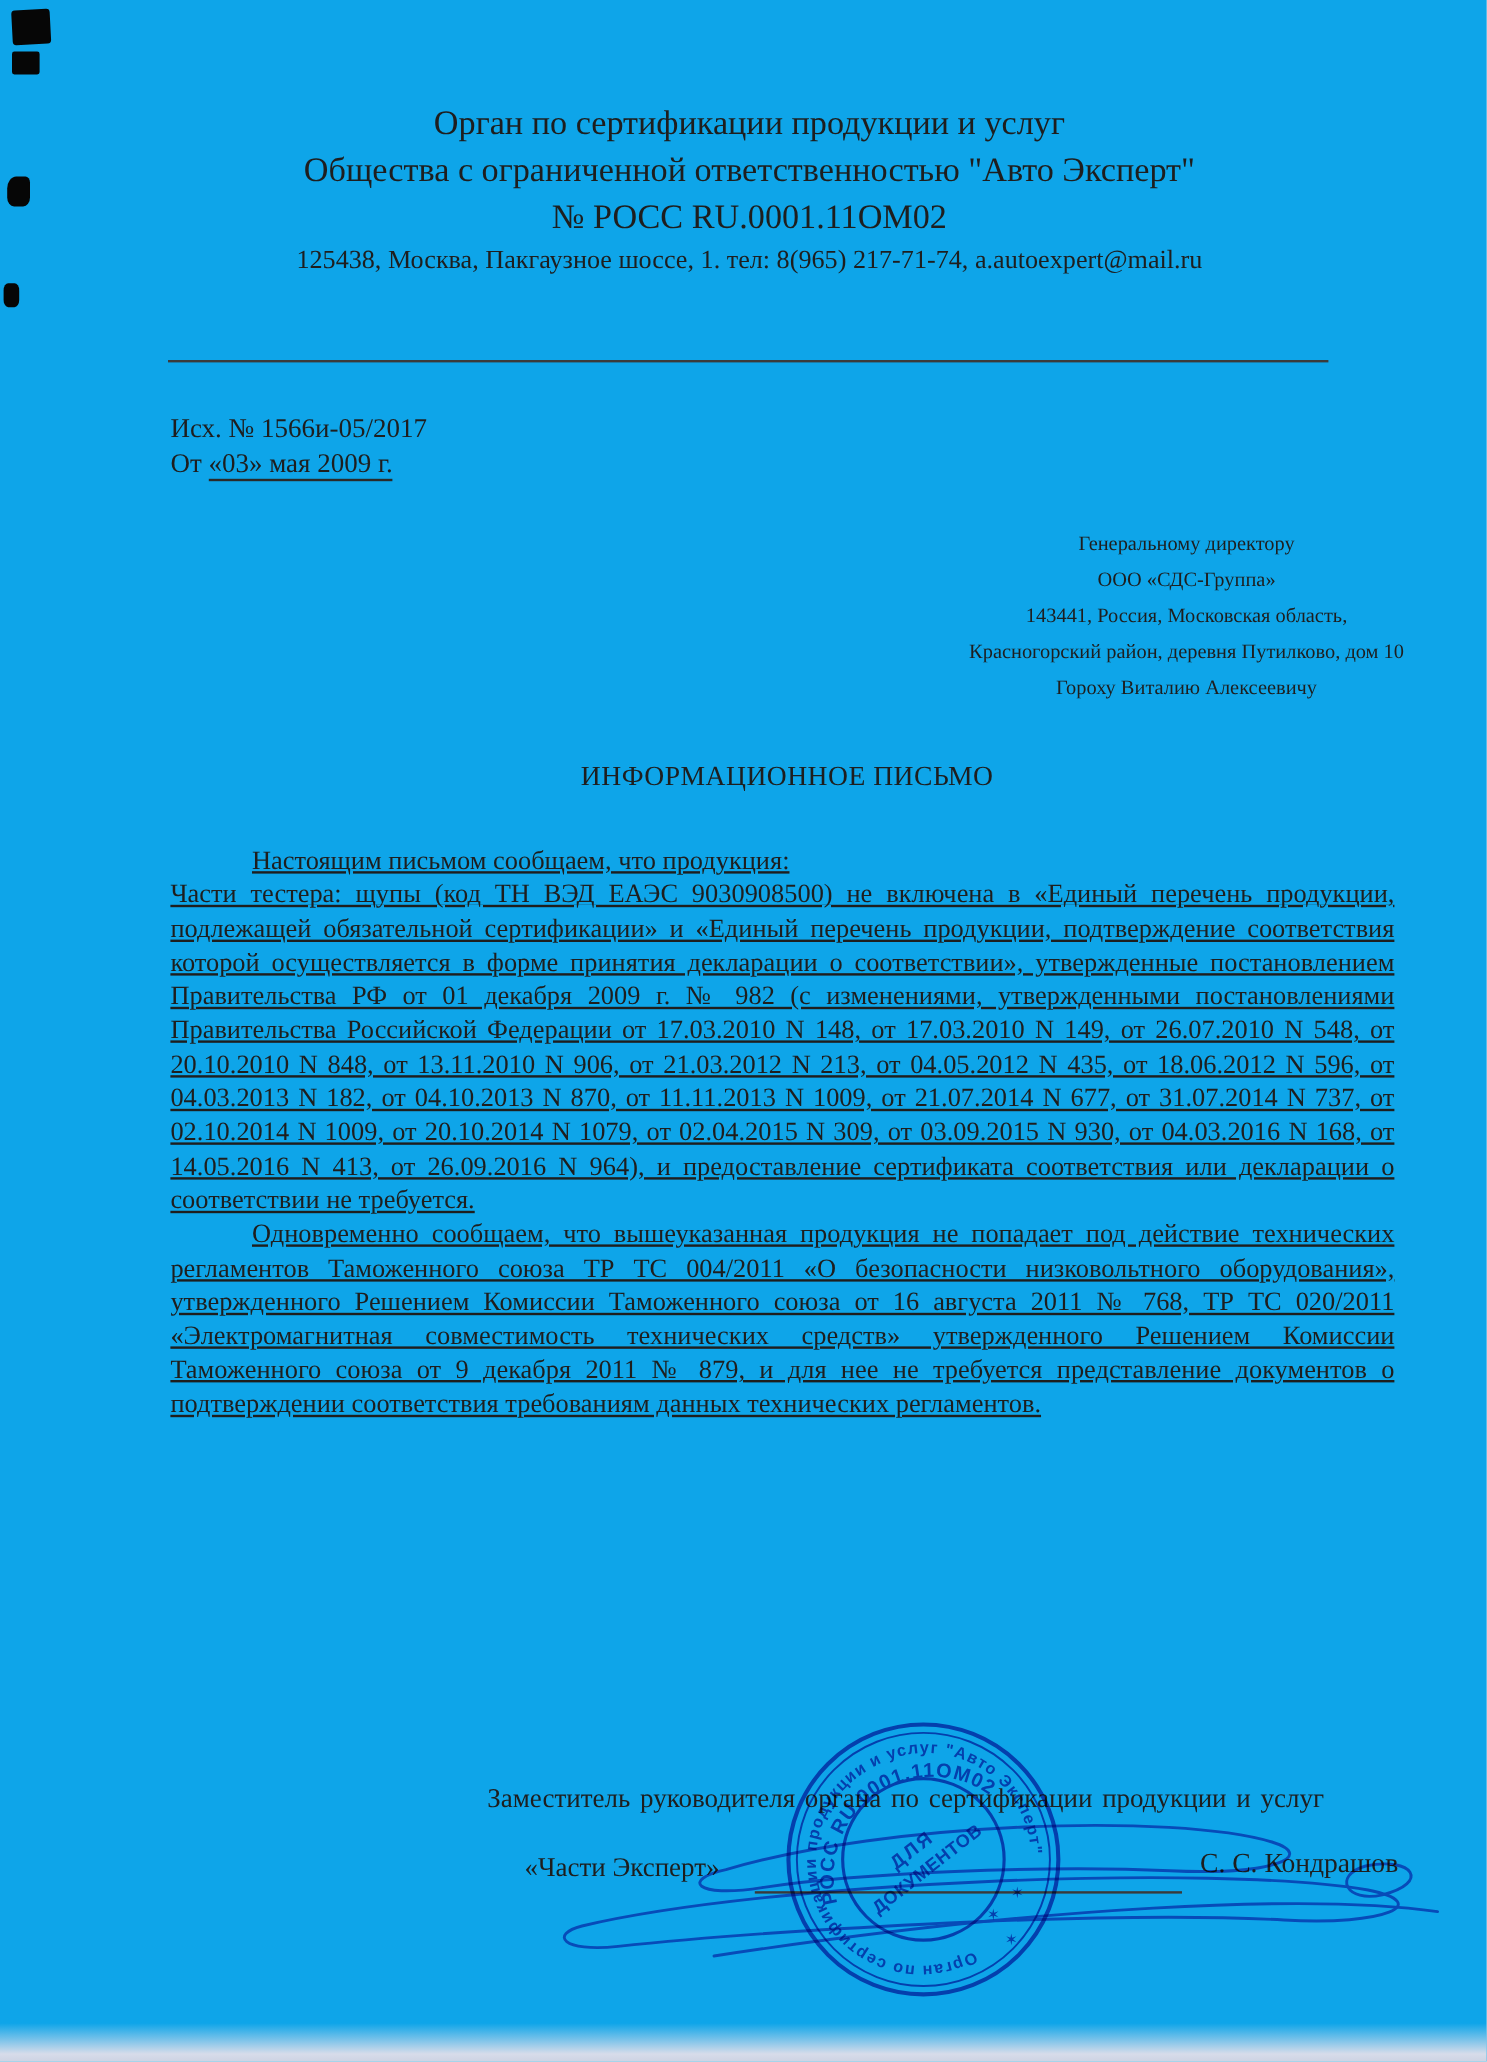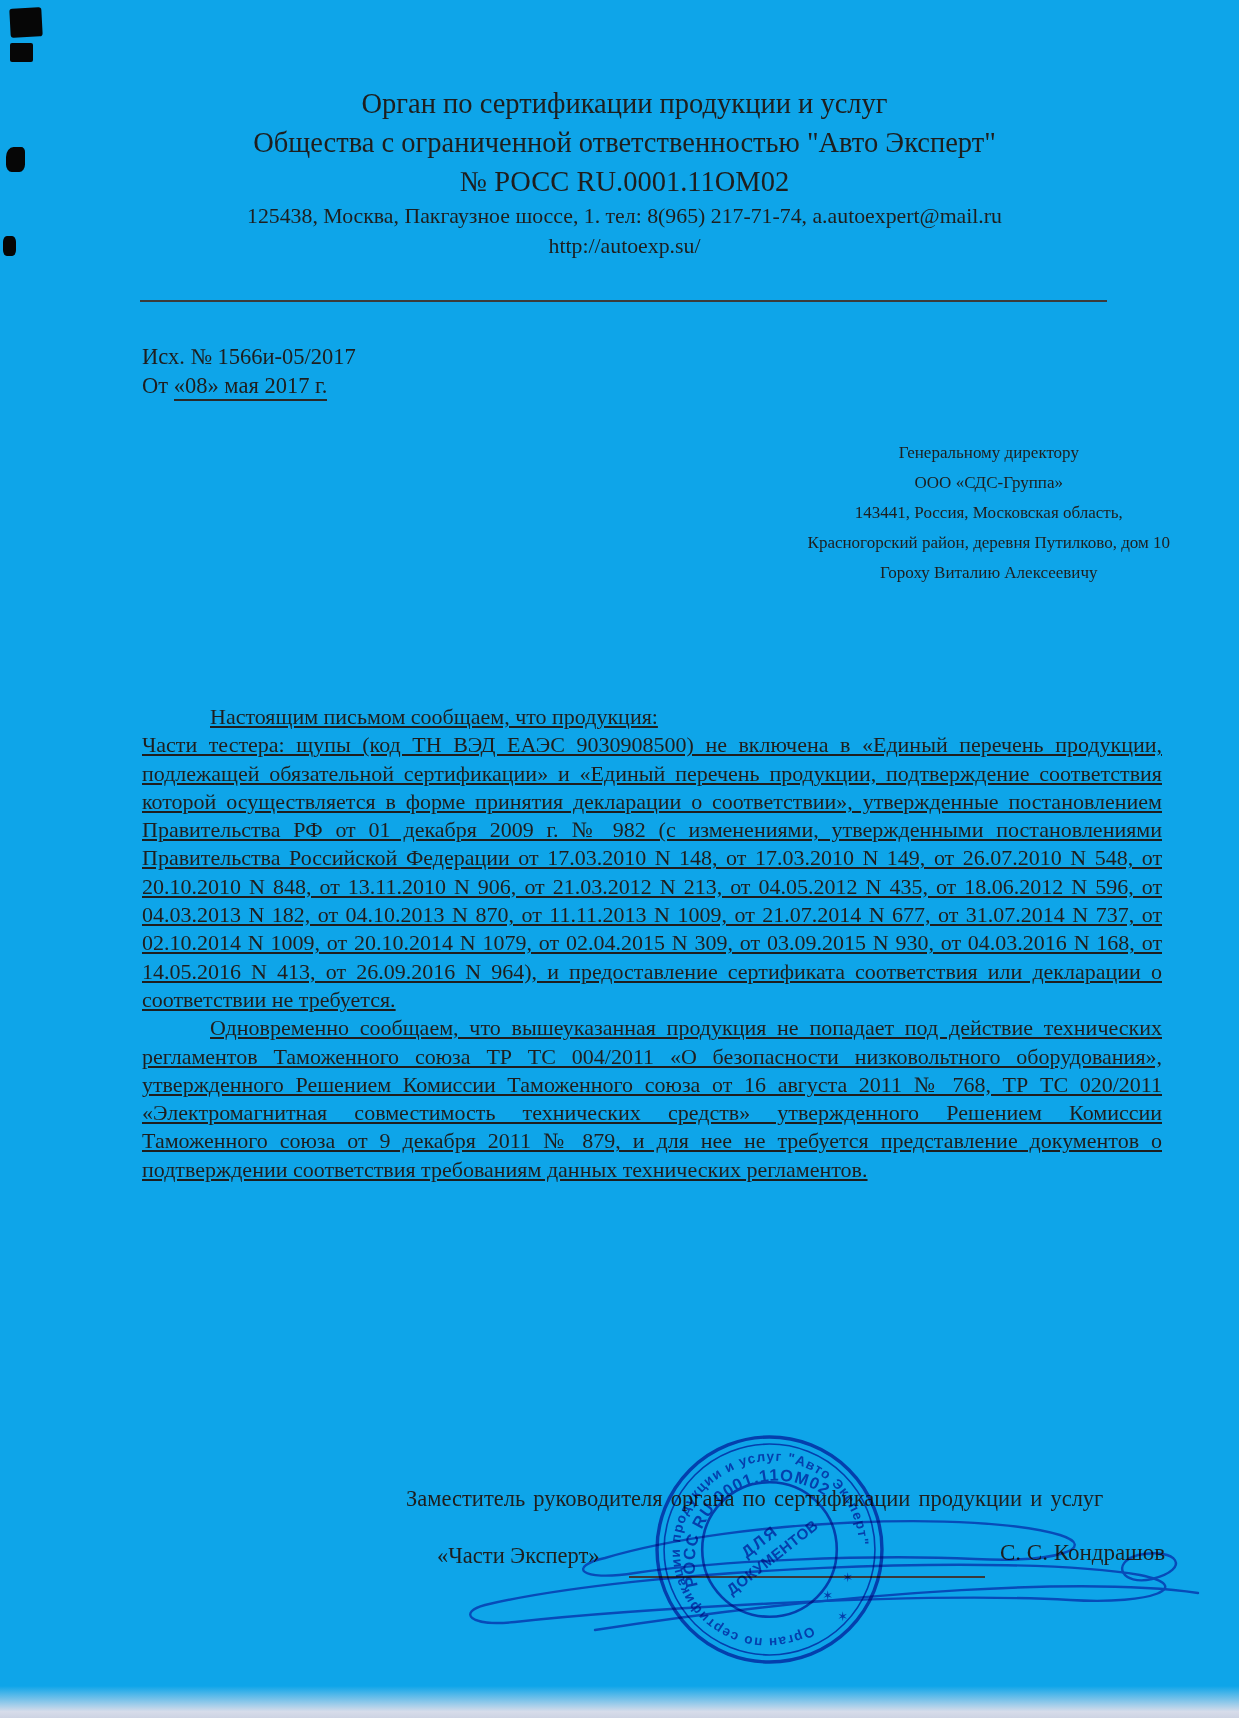--- a/index.html
+++ b/index.html
@@ -52,37 +52,37 @@
   <div class="mark mark1"></div>
   <div class="mark mark2"></div>
   <div class="mark mark3"></div>
   <div class="mark mark4"></div>
 
   <div class="letterhead">
     <div class="lh-big">Орган по сертификации продукции и услуг</div>
     <div class="lh-big">Общества с ограниченной ответственностью "Авто Эксперт"</div>
     <div class="lh-big">№ РОСС RU.0001.11ОМ02</div>
     <div class="lh-small">125438, Москва, Пакгаузное шоссе, 1. тел: 8(965) 217-71-74, a.autoexpert@mail.ru</div>
-    <div class="lh-small">http://autoexp.su/</div>
   </div>
   <div class="rule"></div>
 
   <div class="ref">
     <div>Исх. № 1566и-05/2017</div>
-    <div><span>От </span><span class="date-underline">«08» мая 2017 г.</span></div>
+    <div><span>От </span><span class="date-underline">«03» мая 2009 г.</span></div>
   </div>
 
   <div class="recipient">
       <div>Генеральному директору</div>
       <div>ООО «СДС-Группа»</div>
       <div>143441, Россия, Московская область,</div>
       <div>Красногорский район, деревня Путилково, дом 10</div>
       <div>Гороху Виталию Алексеевичу</div>
     </div>
 
+  <div class="doc-title">ИНФОРМАЦИОННОЕ ПИСЬМО</div>
 
   <div class="body-text">
       <p style="text-indent: 68px;">Настоящим письмом сообщаем, что продукция:</p>
       <p style="text-indent: 0px;">Части тестера: щупы (код ТН ВЭД ЕАЭС 9030908500) не включена в «Единый перечень продукции, подлежащей обязательной сертификации» и «Единый перечень продукции, подтверждение соответствия которой осуществляется в форме принятия декларации о соответствии», утвержденные постановлением Правительства РФ от 01 декабря 2009 г. № 982 (с изменениями, утвержденными постановлениями Правительства Российской Федерации от 17.03.2010 N 148, от 17.03.2010 N 149, от 26.07.2010 N 548, от 20.10.2010 N 848, от 13.11.2010 N 906, от 21.03.2012 N 213, от 04.05.2012 N 435, от 18.06.2012 N 596, от 04.03.2013 N 182, от 04.10.2013 N 870, от 11.11.2013 N 1009, от 21.07.2014 N 677, от 31.07.2014 N 737, от 02.10.2014 N 1009, от 20.10.2014 N 1079, от 02.04.2015 N 309, от 03.09.2015 N 930, от 04.03.2016 N 168, от 14.05.2016 N 413, от 26.09.2016 N 964), и предоставление сертификата соответствия или декларации о соответствии не требуется.</p>
       <p style="text-indent: 68px;">Одновременно сообщаем, что вышеуказанная продукция не попадает под действие технических регламентов Таможенного союза ТР ТС 004/2011 «О безопасности низковольтного оборудования», утвержденного Решением Комиссии Таможенного союза от 16 августа 2011 № 768, ТР ТС 020/2011 «Электромагнитная совместимость технических средств» утвержденного Решением Комиссии Таможенного союза от 9 декабря 2011 № 879, и для нее не требуется представление документов о подтверждении соответствия требованиям данных технических регламентов.</p>
     </div>
 
   <div class="sig-position">Заместитель руководителя органа по сертификации продукции и услуг</div>
   <div class="sig-org">«Части Эксперт»</div>
   <div class="sig-rule"></div>

